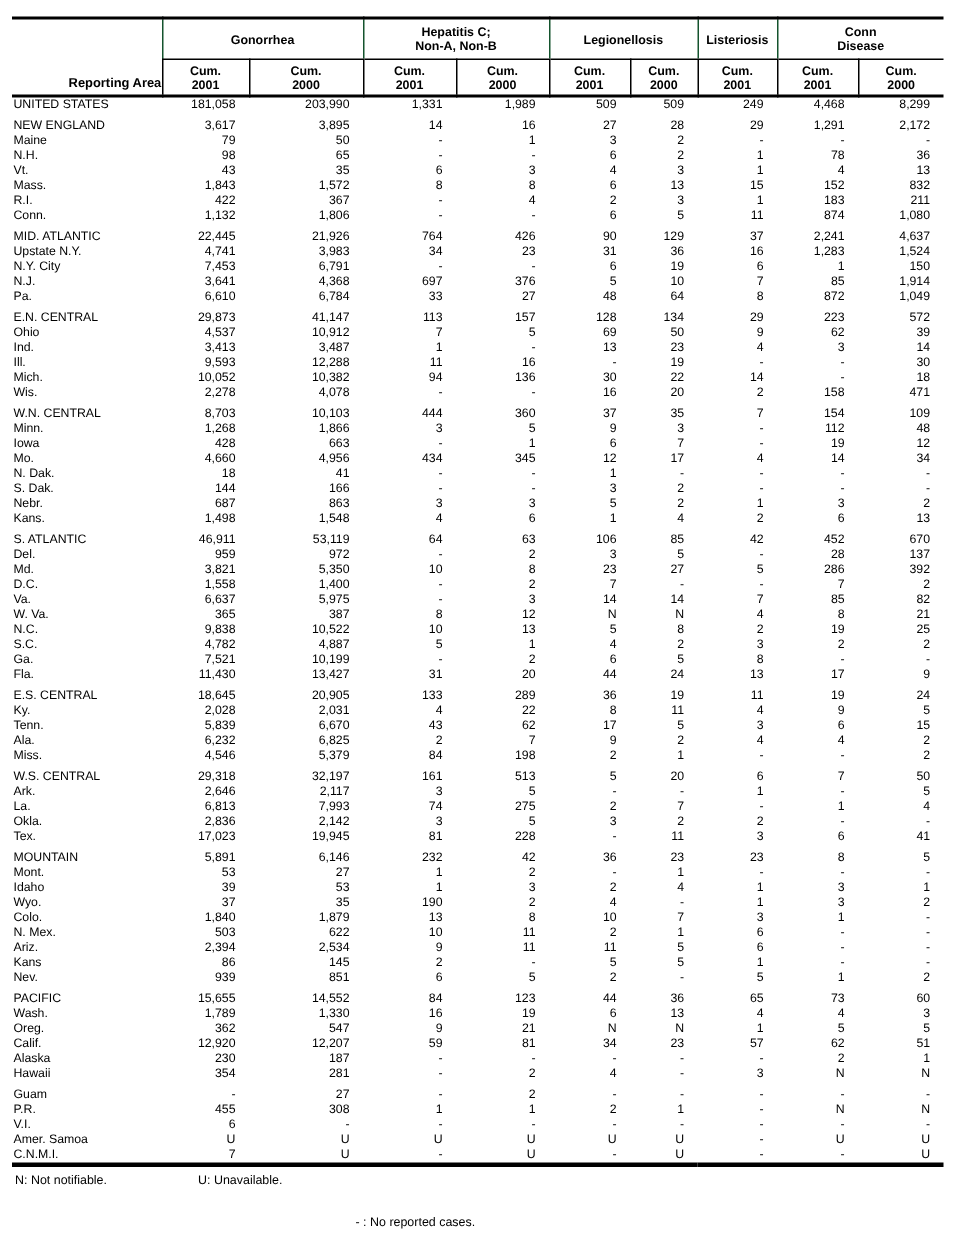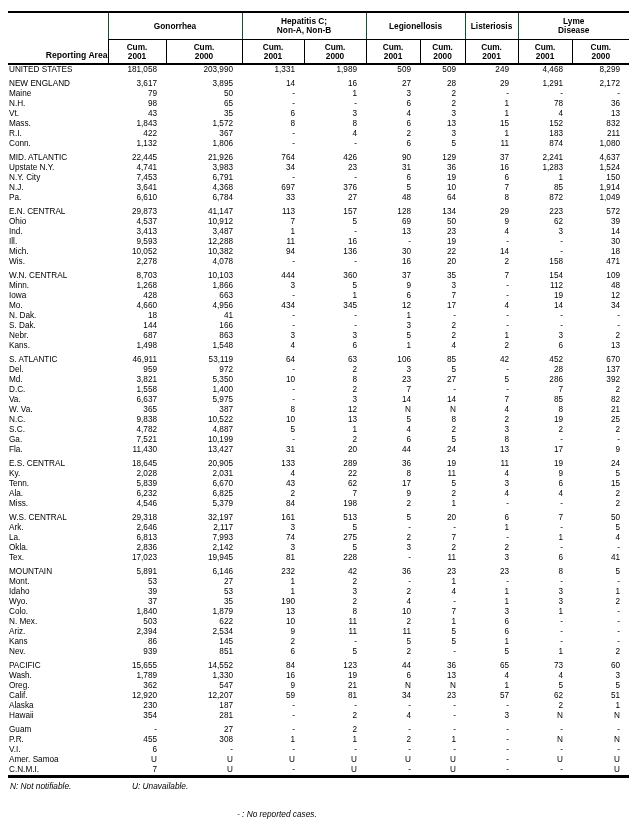--- a/index.html
+++ b/index.html
@@ -31,21 +31,21 @@
     vertical-align: middle; 
     white-space: pre-line; line-height: 9px; height: 23px;
     border-left: 1px solid #000;
   }
 
   tbody td { font-size: 8.2px; line-height: 10px; height: 10px; padding: 0; white-space: nowrap; }
   tbody td.area { text-align: left; padding-left: 1px; }
   tbody td.num  { text-align: right; padding-right: 9px; }
   tbody tr.gap td { height: 4px; line-height: 4px; font-size: 1px; }
 
-  .footnotes { position: relative; height: 14px; margin-top: 3px; font-size: 8.3px; line-height: 11px; font-style: italic; }
+  .footnotes { position: relative; height: 14px; margin-top: 3px; font-size: 8.3px; line-height: 11px; }
   .footnotes span { position: absolute; top: 0; }
   .fn-n { left: 2px; }
   .fn-u { left: 124px; }
   .fn-dash { left: 229px; margin-top: 28px; }
 </style>
 </head>
 <body>
 
 <div class="page">
 
@@ -64,21 +64,21 @@
         <col style="width:57px">
     </colgroup>
     <thead>
       <tr>
         <th class="area-h" rowspan="2">Reporting Area</th>
         <th class="grp" colspan="2">Gonorrhea</th>
         <th class="grp" colspan="2">Hepatitis C;
 Non-A, Non-B</th>
         <th class="grp" colspan="2">Legionellosis</th>
         <th class="grp">Listeriosis</th>
-        <th class="grp" colspan="2">Lyme
+        <th class="grp" colspan="2">Conn
 Disease</th>
       </tr>
       <tr>
         <th class="sub">Cum.
 2001</th>
         <th class="sub">Cum.
 2000</th>
         <th class="sub">Cum.
 2001</th>
         <th class="sub">Cum.

